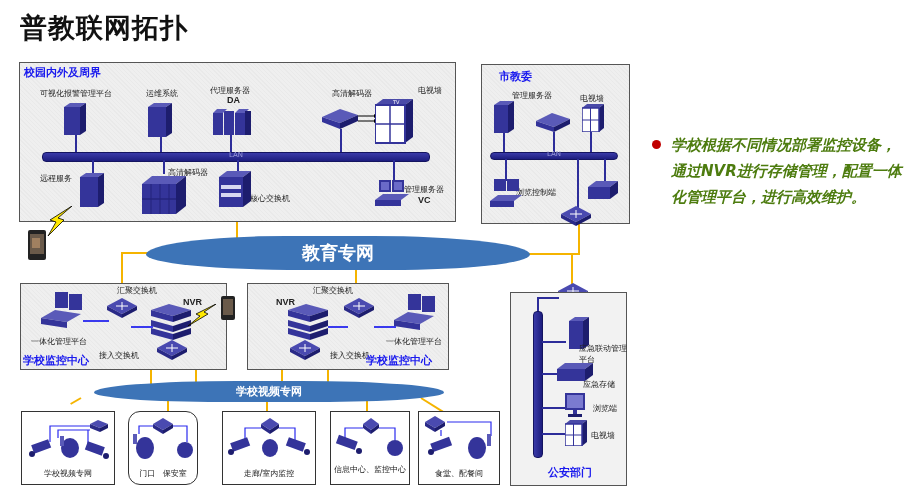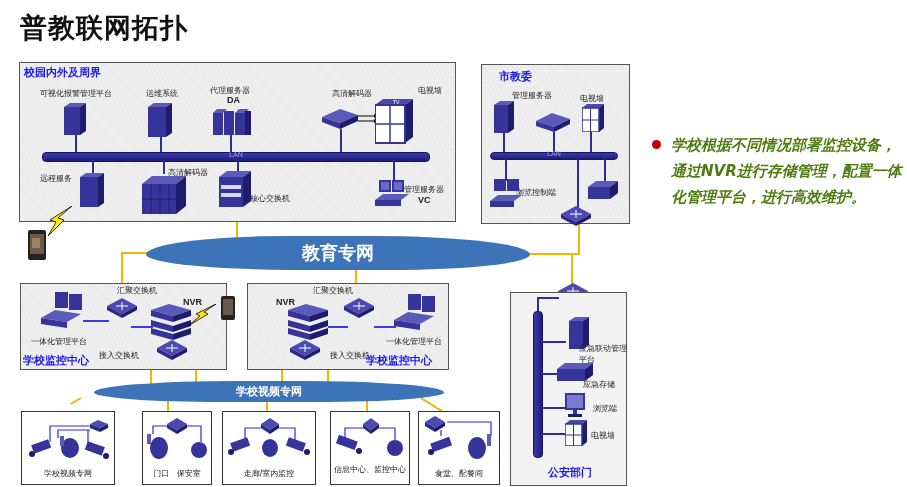--- a/index.html
+++ b/index.html
@@ -470,21 +470,21 @@
         <rect x="32" y="22" width="4" height="10" fill="#5a5ab8"></rect>
         <g transform="translate(58,30)">
           <rect x="0" y="0" width="18" height="9" fill="#34349a" transform="rotate(20 9 4)"></rect>
           <circle cx="20" cy="12" r="3" fill="#1d1d6e"></circle>
         </g>
       </svg>
   </div>
   <div class="sub" style="top:56px;">学校视频专网</div>
 </div>
 
-<div class="cam-box" style="left:142px;top:411px;width:68px;height:72px;">
+<div class="cam-box" style="left:128px;top:411px;width:68px;height:72px;border-radius:12px;">
   <div class="dev" style="left:2px;top:2px;">
     <svg width="64" height="48">
         <g fill="none" stroke="#2a2aee" stroke-width="1.2">
           <polyline points="8,20 8,12 24,12"></polyline>
           <polyline points="40,12 56,12 56,28"></polyline>
         </g>
         <polygon points="22,10 32,4 42,10 32,16" fill="#4a4ab0"></polygon>
         <polygon points="22,10 32,16 32,20 22,14" fill="#2a2a88"></polygon>
         <polygon points="32,16 42,10 42,14 32,20" fill="#1d1d6e"></polygon>
         <ellipse cx="14" cy="34" rx="9" ry="11" fill="#34349a"></ellipse>

